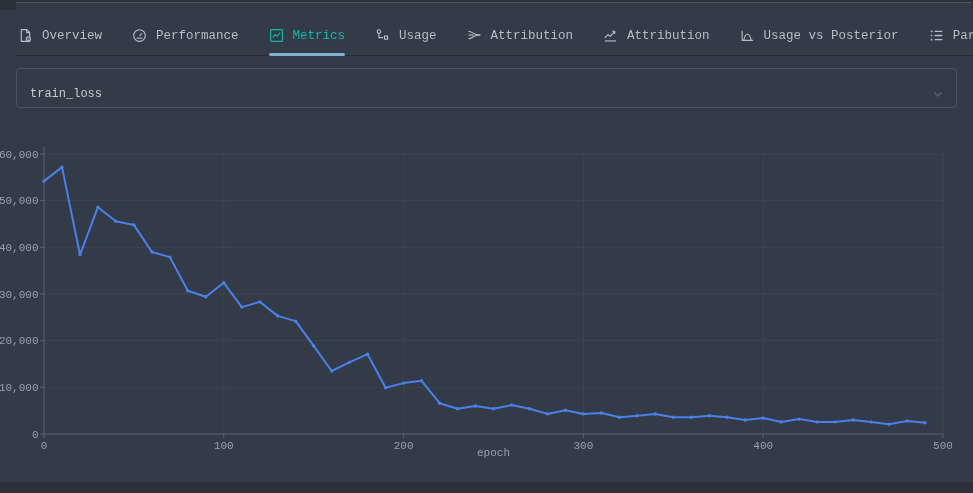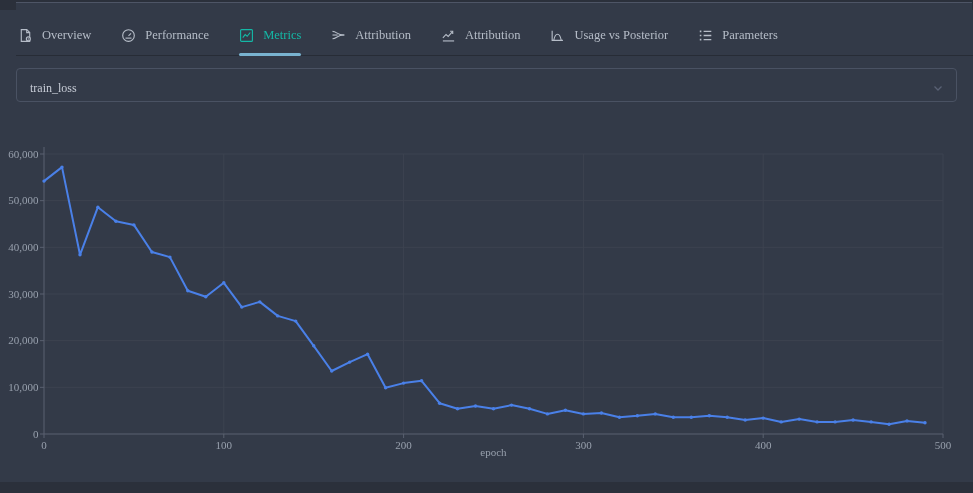--- a/index.html
+++ b/index.html
@@ -1,19 +1,19 @@
 <!DOCTYPE html>
 <html><head>
 <meta charset="utf-8">
 <style>
   html,body{margin:0;padding:0;background:#232833;}
   .screen{
     position:relative;width:973px;height:493px;overflow:hidden;
     background:#2b303b;
-    font-family:Liberation Serif, serif;
+    font-family:Liberation Mono, monospace;
     -webkit-font-smoothing:antialiased;
   }
   .panel-notch{
     position:absolute;left:16px;top:2px;width:956px;height:8px;
     background:#333a48;border-top:1px solid #4e5566;
   }
   .panel{
     position:absolute;left:0;top:10px;width:973px;height:472px;
     background:#333a48;
   }
@@ -32,21 +32,21 @@
   .tab .tab-icon svg{width:15px;height:15px;display:block;}
   .tab.active{color:#14b8a6;}
   .tab.active::after{
     content:"";position:absolute;left:0;right:0;bottom:-1px;height:3px;
     background:#79b3d0;border-radius:2px;
   }
   .metric-select{
     margin:12px 16px 0 16px;height:26px;box-sizing:content-box;
     border:1px solid #4a5263;border-radius:4px;
     display:flex;align-items:center;justify-content:space-between;
-    padding:6px 12px 0 13px;
+    padding:12px 12px 0 13px;
     color:#c7ccd6;font-size:12px;cursor:pointer;background:transparent;
   }
   .metric-select .chevron{color:#596174;display:flex;align-items:center;}
   .metric-select .chevron svg{width:12px;height:12px;}
   .chart-region{
     position:absolute;left:0;top:130px;width:973px;height:332px;
   }
   .chart-region svg{display:block;overflow:hidden;}
 </style>
 </head>
@@ -78,20 +78,30 @@
           <span>Performance</span>
         </div>
         <div class="tab active">
           <span class="tab-icon">
             <svg viewBox="0 0 16 16" fill="none" stroke="currentColor" stroke-width="1.2">
               <rect x="1.7" y="1.7" width="12.6" height="12.6" rx="1"></rect>
               <path d="M4 10.3l2.6-3.2 2.1 1.7 3.3-4"></path>
             </svg>
           </span>
           <span>Metrics</span>
+        </div>
+        <div class="tab">
+          <span class="tab-icon">
+            <svg viewBox="0 0 16 16" fill="none" stroke="currentColor" stroke-width="1.2">
+              <circle cx="4.2" cy="3.8" r="1.9"></circle>
+              <path d="M4.2 5.7v4.6h4.3"></path>
+              <rect x="10.1" y="8.6" width="3.3" height="3.3"></rect>
+            </svg>
+          </span>
+          <span>Usage</span>
         </div>
         <div class="tab">
           <span class="tab-icon">
             <svg viewBox="0 0 16 16" fill="none" stroke="currentColor" stroke-width="1.2">
               <path d="M1.6 3.6c5 0 4 3.9 12.6 3.9"></path>
               <path d="M1.6 11.4c5 0 4-3.9 12.6-3.9"></path>
               <path d="M1.6 7.5h5.5"></path>
             </svg>
           </span>
           <span>Attribution</span>

